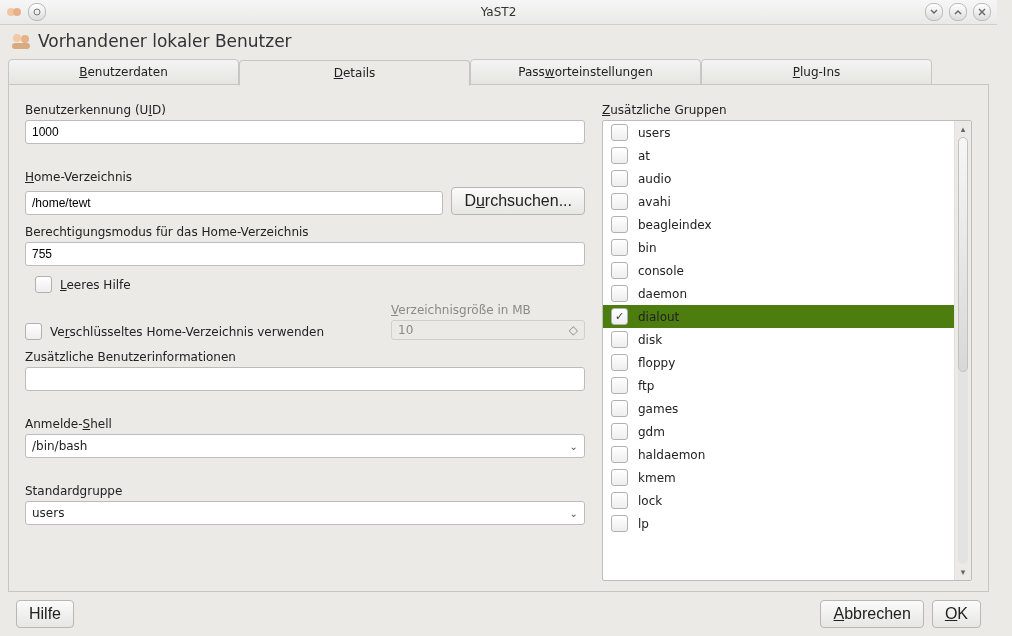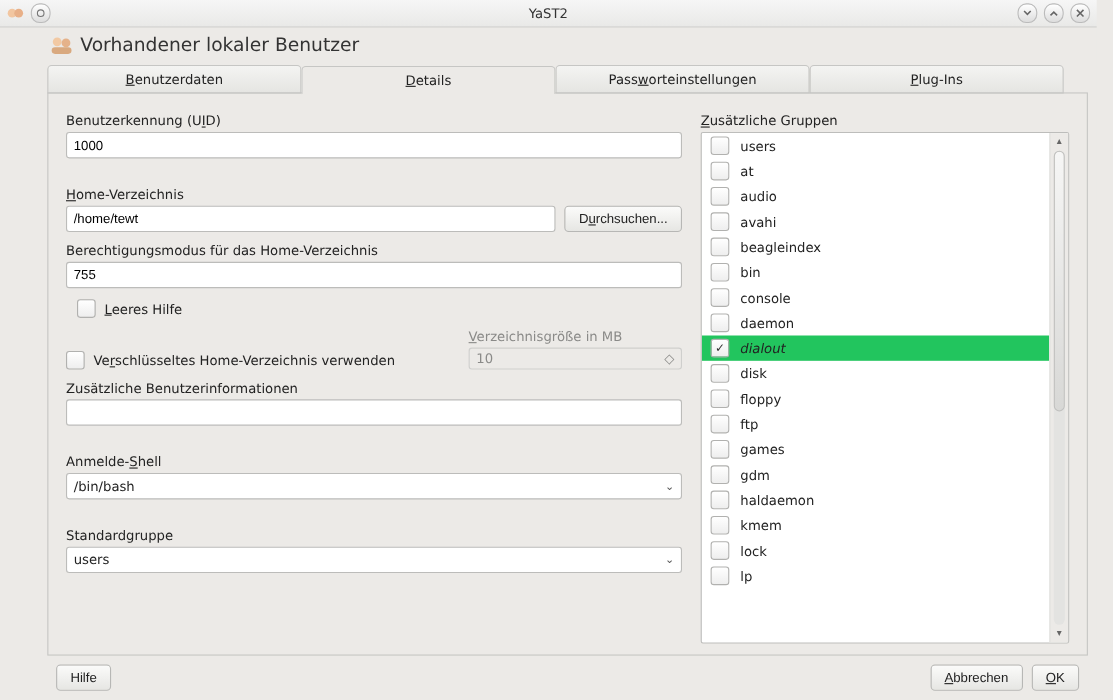--- a/index.html
+++ b/index.html
@@ -3,46 +3,46 @@
 <meta charset="utf-8">
 <style>
 html,body{margin:0;padding:0;font-family:"DejaVu Sans","Liberation Sans",Arial,sans-serif;font-size:12px;color:#222;background:#eceae7;}
 .window{width:997px;height:636px;background:#eceae7;position:relative;box-sizing:border-box;display:flex;flex-direction:column;}
 .titlebar{height:24px;background:linear-gradient(#f6f6f6,#e9e9e7);border-bottom:1px solid #d0d0ce;display:flex;align-items:center;padding:0 6px;gap:6px;}
 .titlebar .spacer{flex:1;}
 .titlebar .title{position:absolute;left:0;right:0;text-align:center;font-size:12px;color:#333;pointer-events:none;}
 .wbtn{width:16px;height:16px;border-radius:8px;border:1px solid #bbb;background:linear-gradient(#fff,#ddd);display:flex;align-items:center;justify-content:center;font-size:9px;color:#555;}
 .wbtn svg{width:10px;height:10px;}
 .app-icon{width:16px;height:16px;}
-.content{flex:1;display:flex;flex-direction:column;padding:4px 8px 0 8px;box-sizing:border-box;min-height:0;margin-left:35px;}
+.content{flex:1;display:flex;flex-direction:column;padding:4px 8px 0 8px;box-sizing:border-box;min-height:0;}
 .page-title-row{display:flex;align-items:center;gap:6px;padding:2px 0 6px 2px;}
 .page-title-row .hicon{width:22px;height:20px;}
 .page-title{font-size:17px;color:#333;}
 .tabs{display:flex;gap:0;border-bottom:0;margin-top:2px;}
 .tab{flex:0 0 197px;border:1px solid #c6c6c4;background:linear-gradient(#f4f4f2,#e5e5e2);padding:5px 16px;text-align:center;border-radius:4px 4px 0 0;margin-right:0px;}
 .tab.active{background:#eceae7;border-bottom:1px solid #eceae7;position:relative;top:1px;}
 .tabframe{flex:1;border:1px solid #c6c6c4;border-top:1px solid #c6c6c4;padding:18px 16px 10px 16px;box-sizing:border-box;display:flex;gap:17px;min-height:0;margin-top:-1px;}
 .leftcol{flex:0 0 560px;display:flex;flex-direction:column;gap:10px;}
 .rightcol{flex:1;display:flex;flex-direction:column;min-height:0;}
 label.fieldlabel{display:block;margin-bottom:3px;}
 .u{text-decoration:underline;}
 input[type=text],.selectbox{background:#fff;border:1px solid #bcbcba;border-radius:3px;padding:4px 6px;font-size:12px;box-sizing:border-box;}
 input[type=text]{width:100%;}
 .row{display:flex;align-items:flex-end;gap:8px;}
-.btn{background:linear-gradient(#fbfbfa,#e6e6e3);border:1px solid #b7b7b5;border-radius:4px;padding:4px 12px;font-size:12px;color:#222;}
+.btn{background:linear-gradient(#fbfbfa,#e6e6e3);border:1px solid #b7b7b5;border-radius:4px;padding:4px 12px;font-size:16px;color:#222;}
 .chk{display:flex;align-items:center;gap:8px;}
 .chk .box{width:15px;height:15px;border:1px solid #b1b1af;border-radius:3px;background:linear-gradient(#fff,#eee);display:flex;align-items:center;justify-content:center;}
 .disabled{color:#8a8a88;}
 .selectbox{width:100%;display:flex;align-items:center;justify-content:space-between;}
 .selectbox .chev{font-size:10px;color:#555;}
 .spinbox{display:flex;align-items:center;border:1px solid #cfcfcd;border-radius:3px;background:#eceae7;width:180px;padding:2px 6px;justify-content:space-between;color:#8a8a88;}
 .listframe{flex:1;display:flex;border:1px solid #bdbdbb;border-radius:2px;background:#fff;min-height:0;}
 .listinner{flex:1;overflow:hidden;}
 .listitem{display:flex;align-items:center;gap:10px;padding:3px 8px;height:23px;box-sizing:border-box;}
-.listitem.sel{background:#22c55e;font-style:italic;}
+.listitem.sel{background:#4d7c0f;}
 .cbox{width:15px;height:15px;border:1px solid #b1b1af;border-radius:3px;background:linear-gradient(#fff,#eee);display:flex;align-items:center;justify-content:center;flex:0 0 15px;}
 .cbox.checked::after{content:"✓";font-size:11px;color:#333;}
 .scrollbar{width:16px;border-left:1px solid #e0e0de;display:flex;flex-direction:column;align-items:center;padding:2px 0;gap:2px;background:#eceae7;}
 .scrollbar .arrow{width:12px;height:12px;display:flex;align-items:center;justify-content:center;color:#666;font-size:9px;}
 .scrollbar .track{flex:1;width:10px;background:#e3e3e1;border-radius:5px;position:relative;}
 .scrollbar .thumb{position:absolute;top:0;width:10px;height:55%;background:linear-gradient(#f6f6f5,#d8d8d6);border:1px solid #c1c1bf;border-radius:5px;box-sizing:border-box;}
 .footer{display:flex;align-items:center;padding:8px;gap:8px;}
 .footer .spacer{flex:1;}
 .sect-gap{height:6px;}
 .indent{margin-left:10px;}

